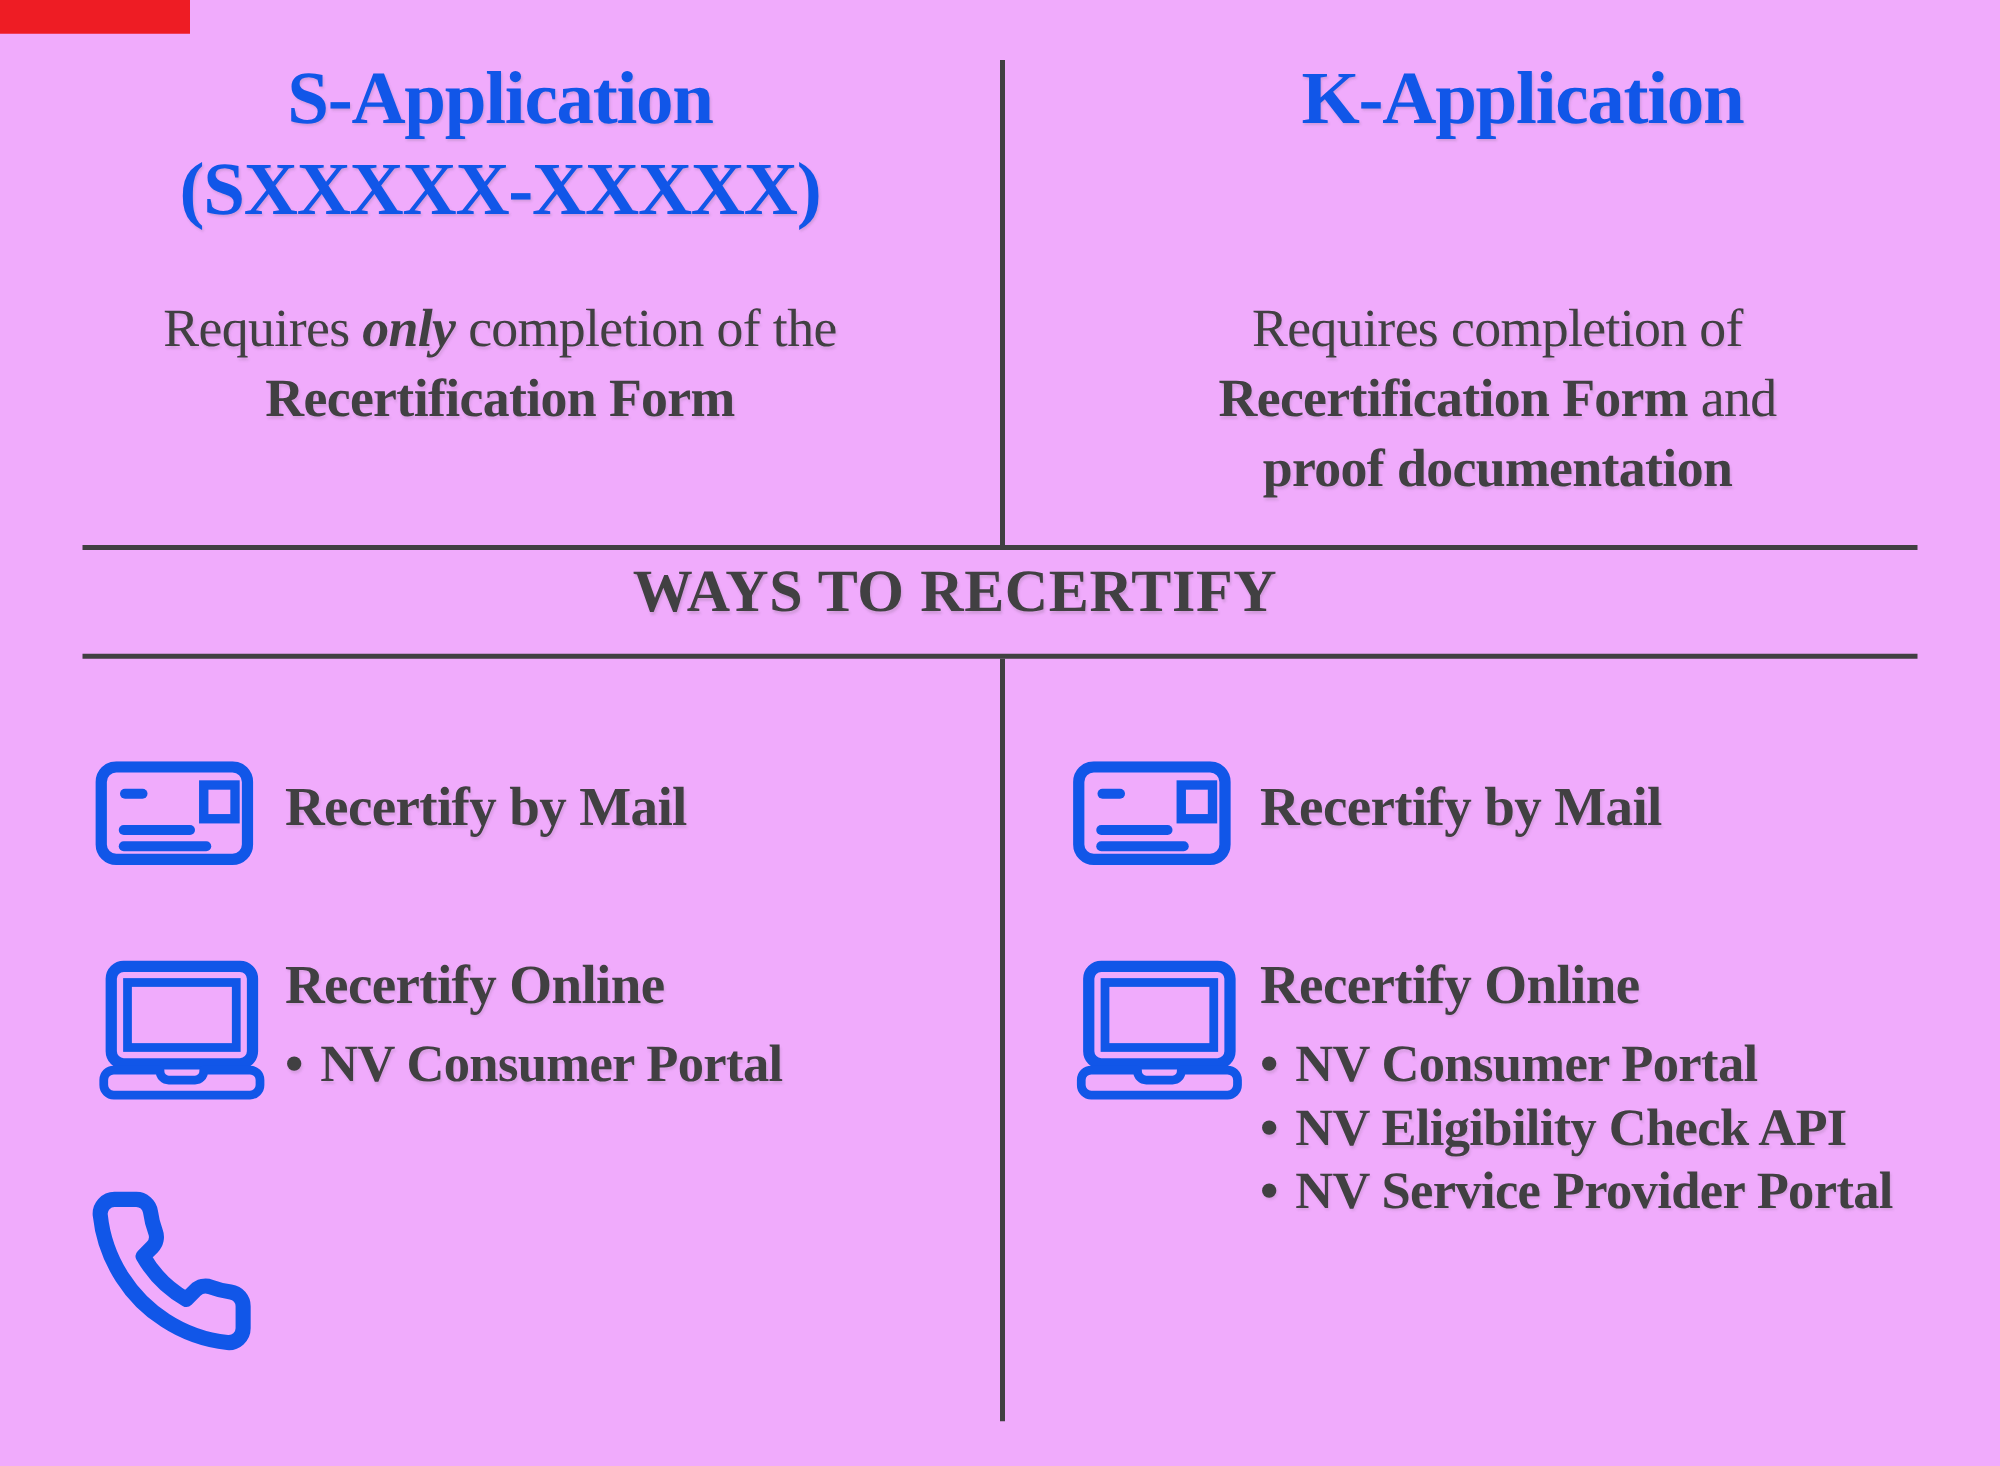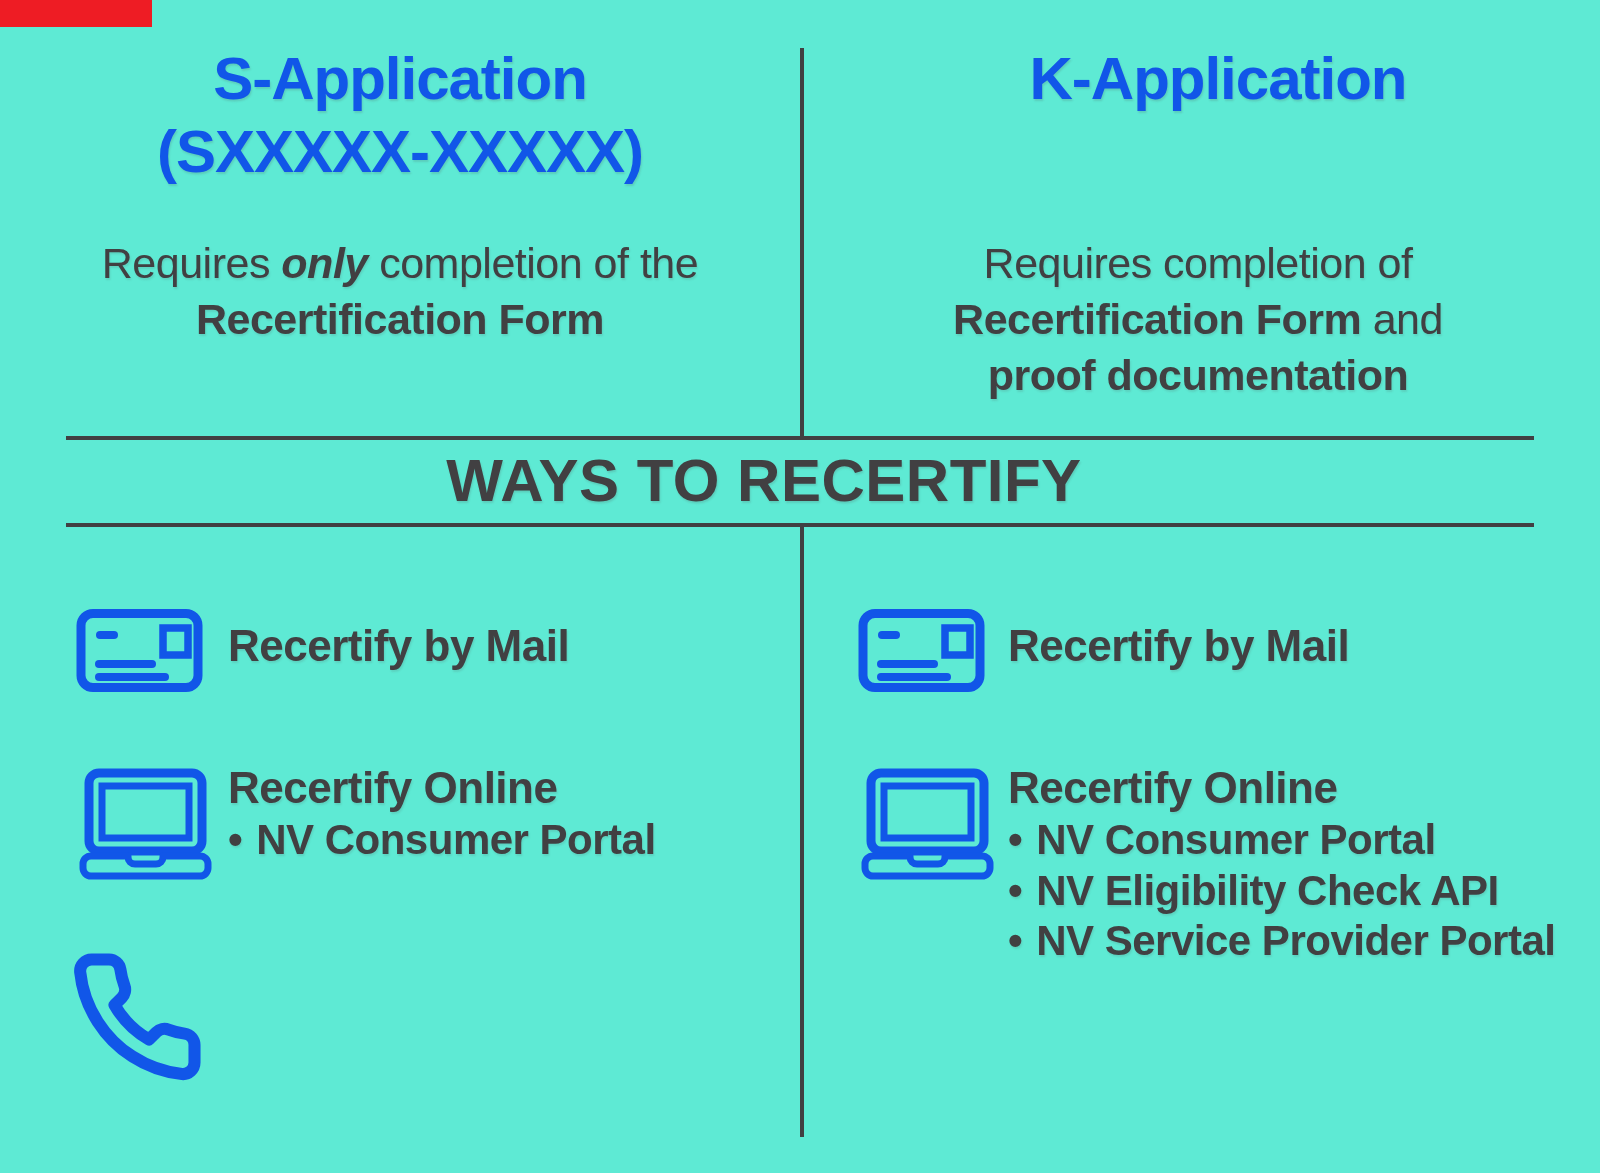--- a/index.html
+++ b/index.html
@@ -1,21 +1,21 @@
 <!DOCTYPE html>
 <html><head>
 <meta charset="utf-8">
 <style>
   html,body{margin:0;padding:0;background:#ffffff;}
   .canvas{
     position:relative;
     width:1600px;height:1173px;
-    background:#5eead4;
+    background:#f0abfc;
     overflow:hidden;
-    font-family:Liberation Sans, sans-serif;
+    font-family:Liberation Serif, serif;
     color:#414042;
   }
   .red-bar{
     position:absolute;left:0;top:0;width:152px;height:27px;
     background:#EE1C24;
   }
   
   .app-header{
     position:absolute;top:42px;width:740px;
     text-align:center;
@@ -41,34 +41,34 @@
   
   .vline{position:absolute;width:4px;background:#414042;}
   .vline.top{left:800px;top:48px;height:390px;}
   .vline.bottom{left:800px;top:527px;height:610px;}
   .hline{position:absolute;left:66px;width:1468px;height:4px;background:#414042;}
   .hline.one{top:436px;}
   .hline.two{top:523px;}
   .section-title{
     position:absolute;left:0;top:446px;width:1528px;
     text-align:center;
-    font-size:60px;font-weight:700;letter-spacing:0.5px;
+    font-size:48px;font-weight:700;letter-spacing:0.5px;
     color:#414042;
     text-shadow:1px 2px 2px rgba(80,80,80,0.18);
   }
   
   .icon-box{position:absolute;}
   .method-title{
     position:absolute;
     font-size:44px;font-weight:700;line-height:1.2;
     letter-spacing:-0.5px;
     color:#414042;
     text-shadow:1px 2px 2px rgba(80,80,80,0.15);
   }
-  .bullets{}
+  .bullets{margin-top:12px;}
   .bullet-line{font-size:42px;line-height:1.21;letter-spacing:-0.5px;color:#414042;}
   .bullet-glyph{display:inline-block;margin-right:14px;}
   .note-line{font-size:42px;font-weight:400;line-height:1.2;letter-spacing:-0.5px;}
   svg .stroke{stroke:#1156E8;fill:none;}
 </style>
 </head>
 <body>
 
 <div class="canvas">
 

